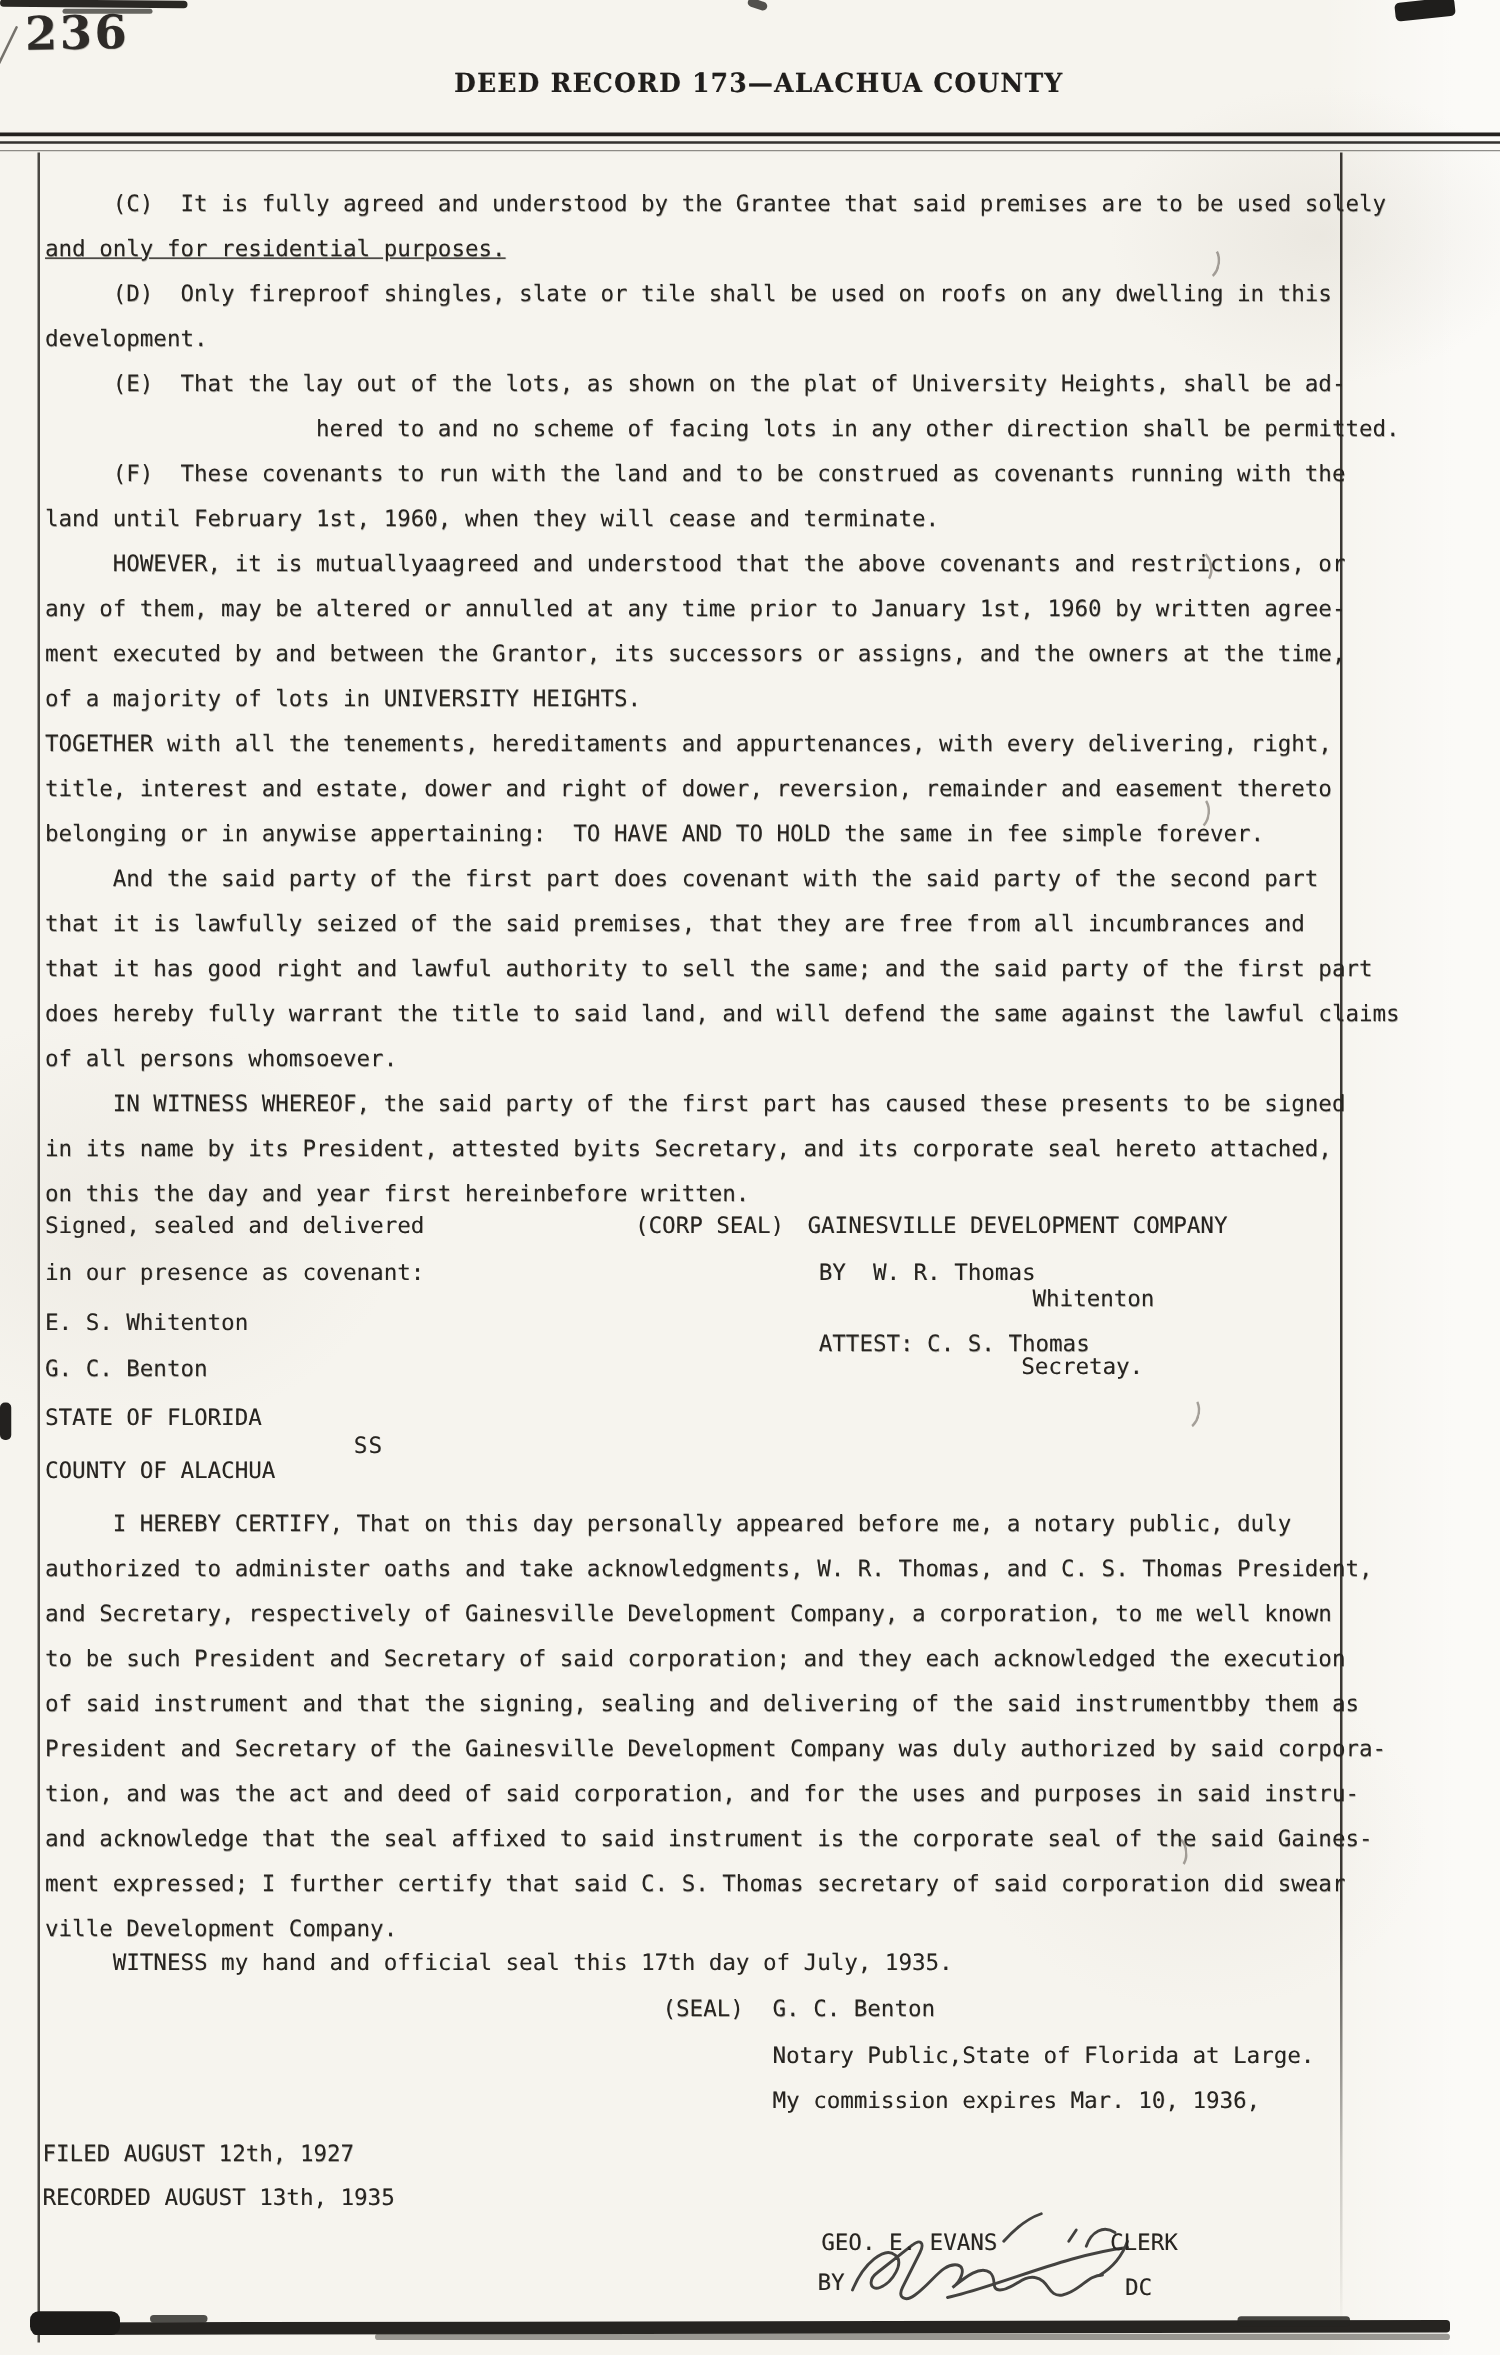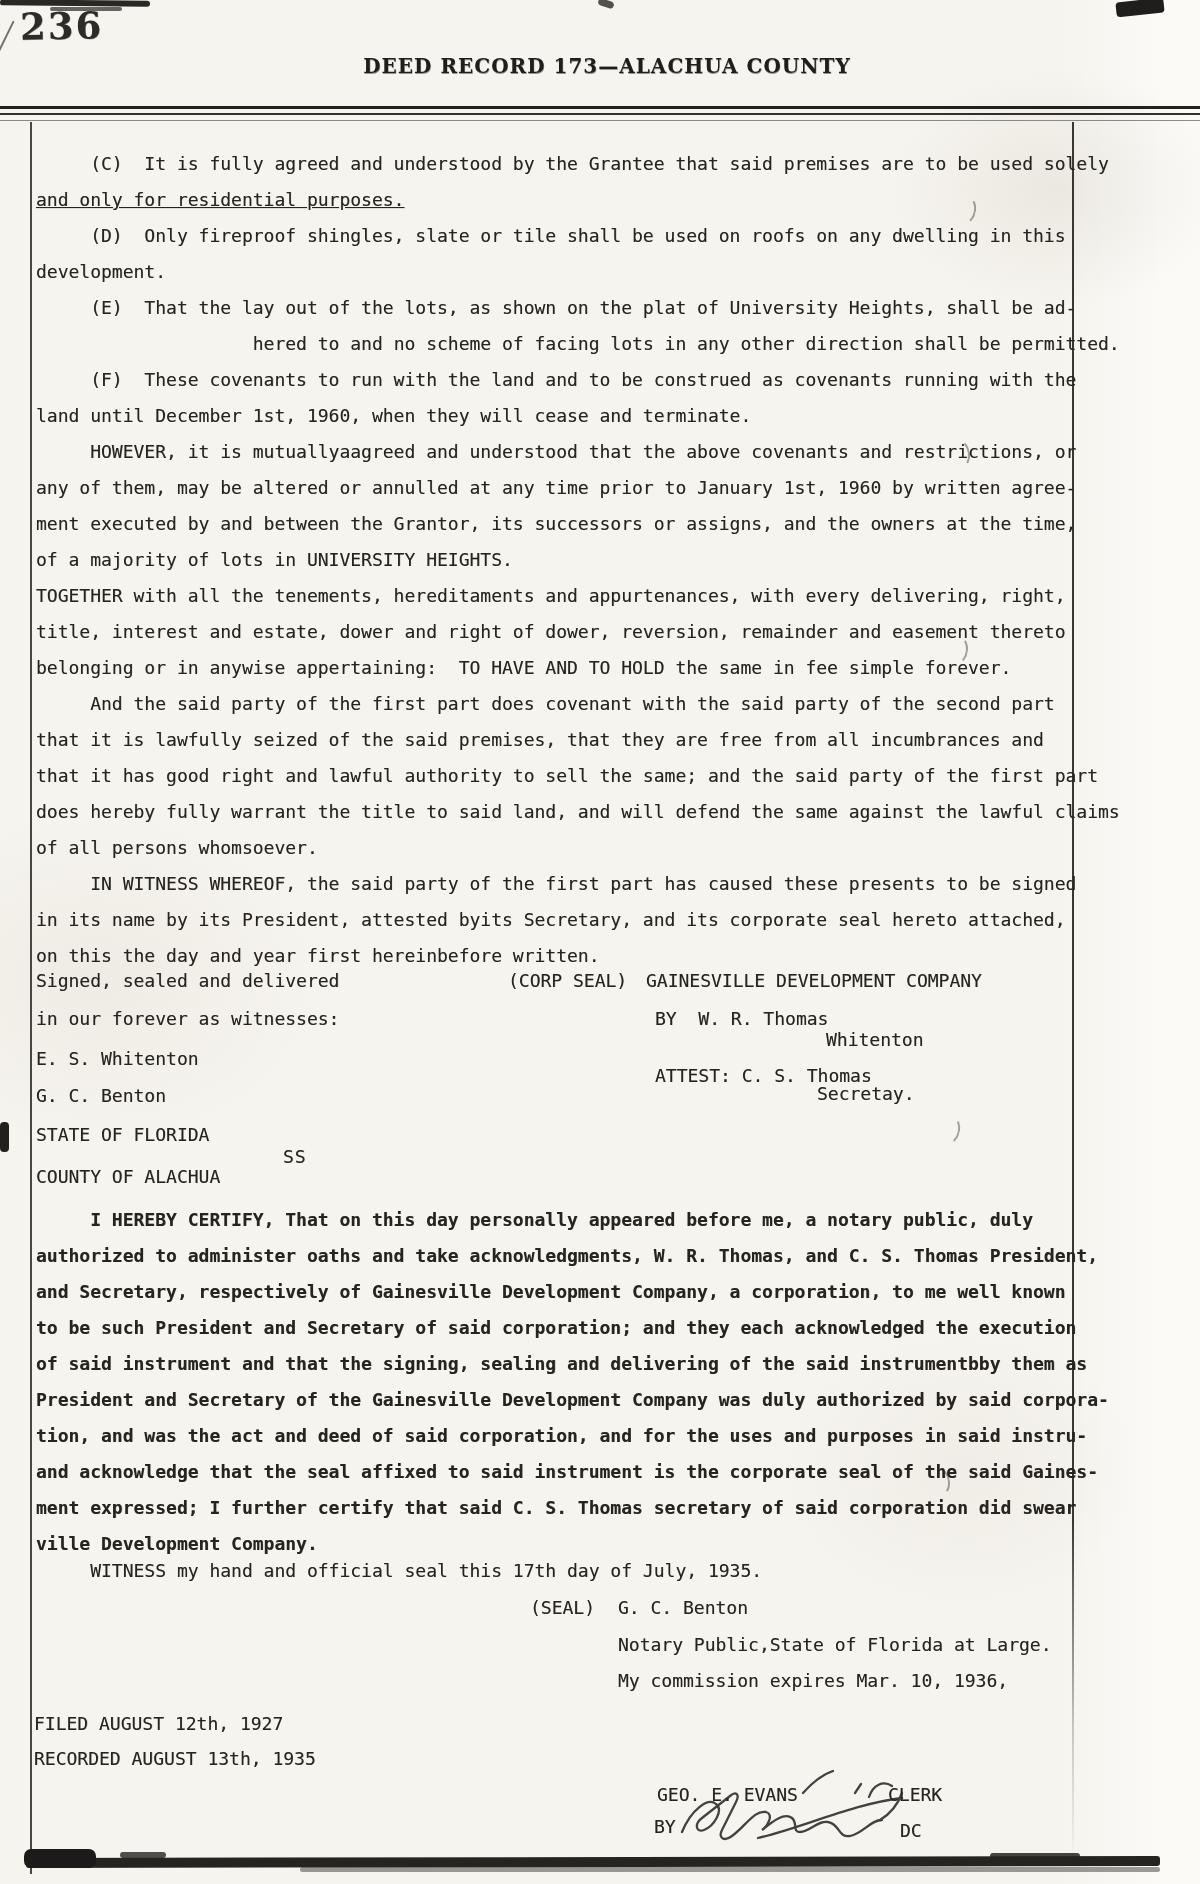--- a/index.html
+++ b/index.html
@@ -43,21 +43,21 @@
   .rule-top-b{left:0;top:113px;width:1200px;height:2px;opacity:.92;}
   .rule-top-c{left:0;top:120px;width:1200px;height:1px;opacity:.5;}
   .rule-left{left:30px;top:122px;width:2px;height:1752px;background:#3a3733;opacity:.92;}
   .rule-right{
     left:1072px;top:122px;width:2px;height:1745px;
     background:linear-gradient(#3a3733 0 80%, rgba(58,55,51,.25) 92%, rgba(58,55,51,0));
   }
   
   .deed-body{position:absolute;left:36px;top:146px;}
   .deed-body .doc-line{height:36px;line-height:36px;}
-  .notary-body{position:absolute;left:36px;top:1202px;font-weight:bold;}
+  .notary-body{position:absolute;left:36px;top:1202px;}
   .notary-body .doc-line{height:36px;line-height:36px;}
   
   .sig-l1{left:36px;top:970px;}   .sig-l2{left:36px;top:1008px;}
   .sig-l3{left:36px;top:1048px;}  .sig-l4{left:36px;top:1085px;}
   .corp-seal{left:508px;top:970px;}
   .company{left:646px;top:970px;}
   .by-line{left:655px;top:1008px;}
   .president{left:826px;top:1029px;}
   .attest{left:655px;top:1065px;}
   .secretay{left:817px;top:1083px;}
@@ -126,40 +126,40 @@
   <div class="rule rule-right"></div>
 
   <div class="deed-body" style="position:absolute;">
       <div class="typ doc-line" style="position: static;">     (C)  It is fully agreed and understood by the Grantee that said premises are to be used solely</div>
       <div class="typ doc-line" style="position: static; text-decoration: underline;">and only for residential purposes.</div>
       <div class="typ doc-line" style="position: static;">     (D)  Only fireproof shingles, slate or tile shall be used on roofs on any dwelling in this</div>
       <div class="typ doc-line" style="position: static;">development.</div>
       <div class="typ doc-line" style="position: static;">     (E)  That the lay out of the lots, as shown on the plat of University Heights, shall be ad-</div>
       <div class="typ doc-line" style="position: static; text-align: right;">hered to and no scheme of facing lots in any other direction shall be permitted.</div>
       <div class="typ doc-line" style="position: static;">     (F)  These covenants to run with the land and to be construed as covenants running with the</div>
-      <div class="typ doc-line" style="position: static;">land until December 1st, 1960, when they will cease and terminate.</div>
+      <div class="typ doc-line" style="position: static;">land until February 1st, 1960, when they will cease and terminate.</div>
       <div class="typ doc-line" style="position: static;">     HOWEVER, it is mutuallyaagreed and understood that the above covenants and restrictions, or</div>
       <div class="typ doc-line" style="position: static;">any of them, may be altered or annulled at any time prior to January 1st, 1960 by written agree-</div>
       <div class="typ doc-line" style="position: static;">ment executed by and between the Grantor, its successors or assigns, and the owners at the time,</div>
       <div class="typ doc-line" style="position: static;">of a majority of lots in UNIVERSITY HEIGHTS.</div>
       <div class="typ doc-line" style="position: static;">TOGETHER with all the tenements, hereditaments and appurtenances, with every delivering, right,</div>
       <div class="typ doc-line" style="position: static;">title, interest and estate, dower and right of dower, reversion, remainder and easement thereto</div>
       <div class="typ doc-line" style="position: static;">belonging or in anywise appertaining:  TO HAVE AND TO HOLD the same in fee simple forever.</div>
       <div class="typ doc-line" style="position: static;">     And the said party of the first part does covenant with the said party of the second part</div>
       <div class="typ doc-line" style="position: static;">that it is lawfully seized of the said premises, that they are free from all incumbrances and</div>
       <div class="typ doc-line" style="position: static;">that it has good right and lawful authority to sell the same; and the said party of the first part</div>
       <div class="typ doc-line" style="position: static;">does hereby fully warrant the title to said land, and will defend the same against the lawful claims</div>
       <div class="typ doc-line" style="position: static;">of all persons whomsoever.</div>
       <div class="typ doc-line" style="position: static;">     IN WITNESS WHEREOF, the said party of the first part has caused these presents to be signed</div>
       <div class="typ doc-line" style="position: static;">in its name by its President, attested byits Secretary, and its corporate seal hereto attached,</div>
       <div class="typ doc-line" style="position: static;">on this the day and year first hereinbefore written.</div>
     </div>
 
   <div class="typ sig-l1">Signed, sealed and delivered</div>
-  <div class="typ sig-l2">in our forever as witnesses:</div>
+  <div class="typ sig-l2">in our presence as covenant:</div>
   <div class="typ sig-l3">E. S. Whitenton</div>
   <div class="typ sig-l4">G. C. Benton</div>
   <div class="typ corp-seal">(CORP SEAL)</div>
   <div class="typ company">GAINESVILLE DEVELOPMENT COMPANY</div>
   <div class="typ by-line">BY  W. R. Thomas</div>
   <div class="typ president">Whitenton</div>
   <div class="typ attest">ATTEST: C. S. Thomas</div>
   <div class="typ secretay">Secretay.</div>
 
   <div class="typ state">STATE OF FLORIDA</div>

